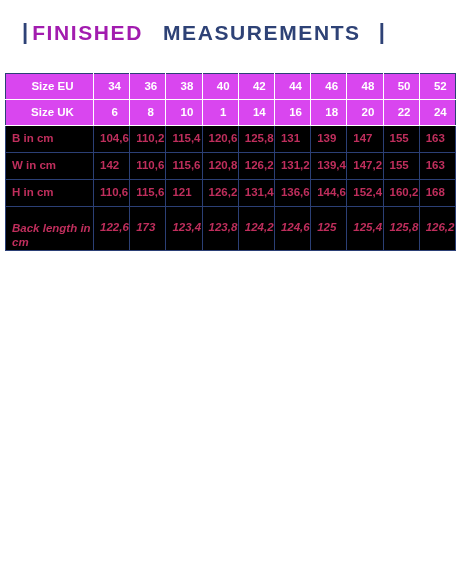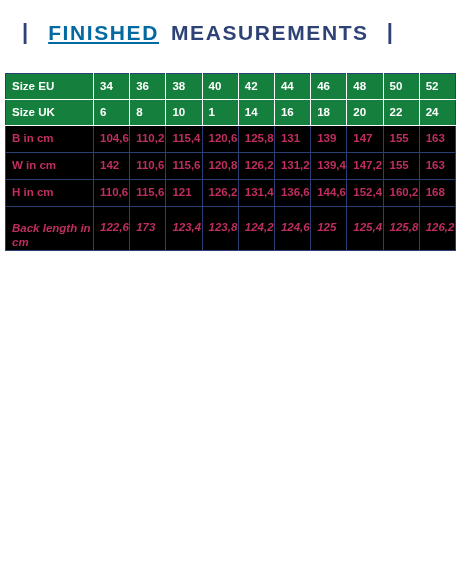--- a/index.html
+++ b/index.html
@@ -39,22 +39,22 @@
     letter-spacing: 0;
     display: inline-block;
   }
   .title-word {
     font-size: 21px;
     font-weight: 700;
     letter-spacing: 1.6px;
     line-height: 1;
     display: inline-block;
   }
-  .title-word.finished { color: #0369a1; margin-left: 20px; text-decoration: underline; }
-  .title-word.measurements { color: #2e4276; margin-left: 12px; }
+  .title-word.finished { color: #a21caf; margin-left: 4px; }
+  .title-word.measurements { color: #2e4276; margin-left: 20px; }
   .title-pipe.right { margin-left: 18px; }
 
   
   .table-wrap {
     position: absolute;
     left: 5px;
     top: 73px;
     width: 450px;
   }
   table.meas {
@@ -75,24 +75,25 @@
     text-align: left;
     vertical-align: middle;
     line-height: 1.18;
     box-sizing: border-box;
     overflow: hidden;
   }
 
   
   tr.hdr th,
   tr.hdr td {
-    background: #15803d;
+    background: #d946ef;
     color: #ffffff;
     border-color: #ffffff;
     height: 26px;
+    text-align: center;
   }
   tr.hdr th:first-child,
   tr.hdr td:first-child {
     border-left-color: #2b3f75;
   }
   tr.hdr td:last-child {
     border-right-color: #2b3f75;
   }
   tr.hdr.first th,
   tr.hdr.first td {

